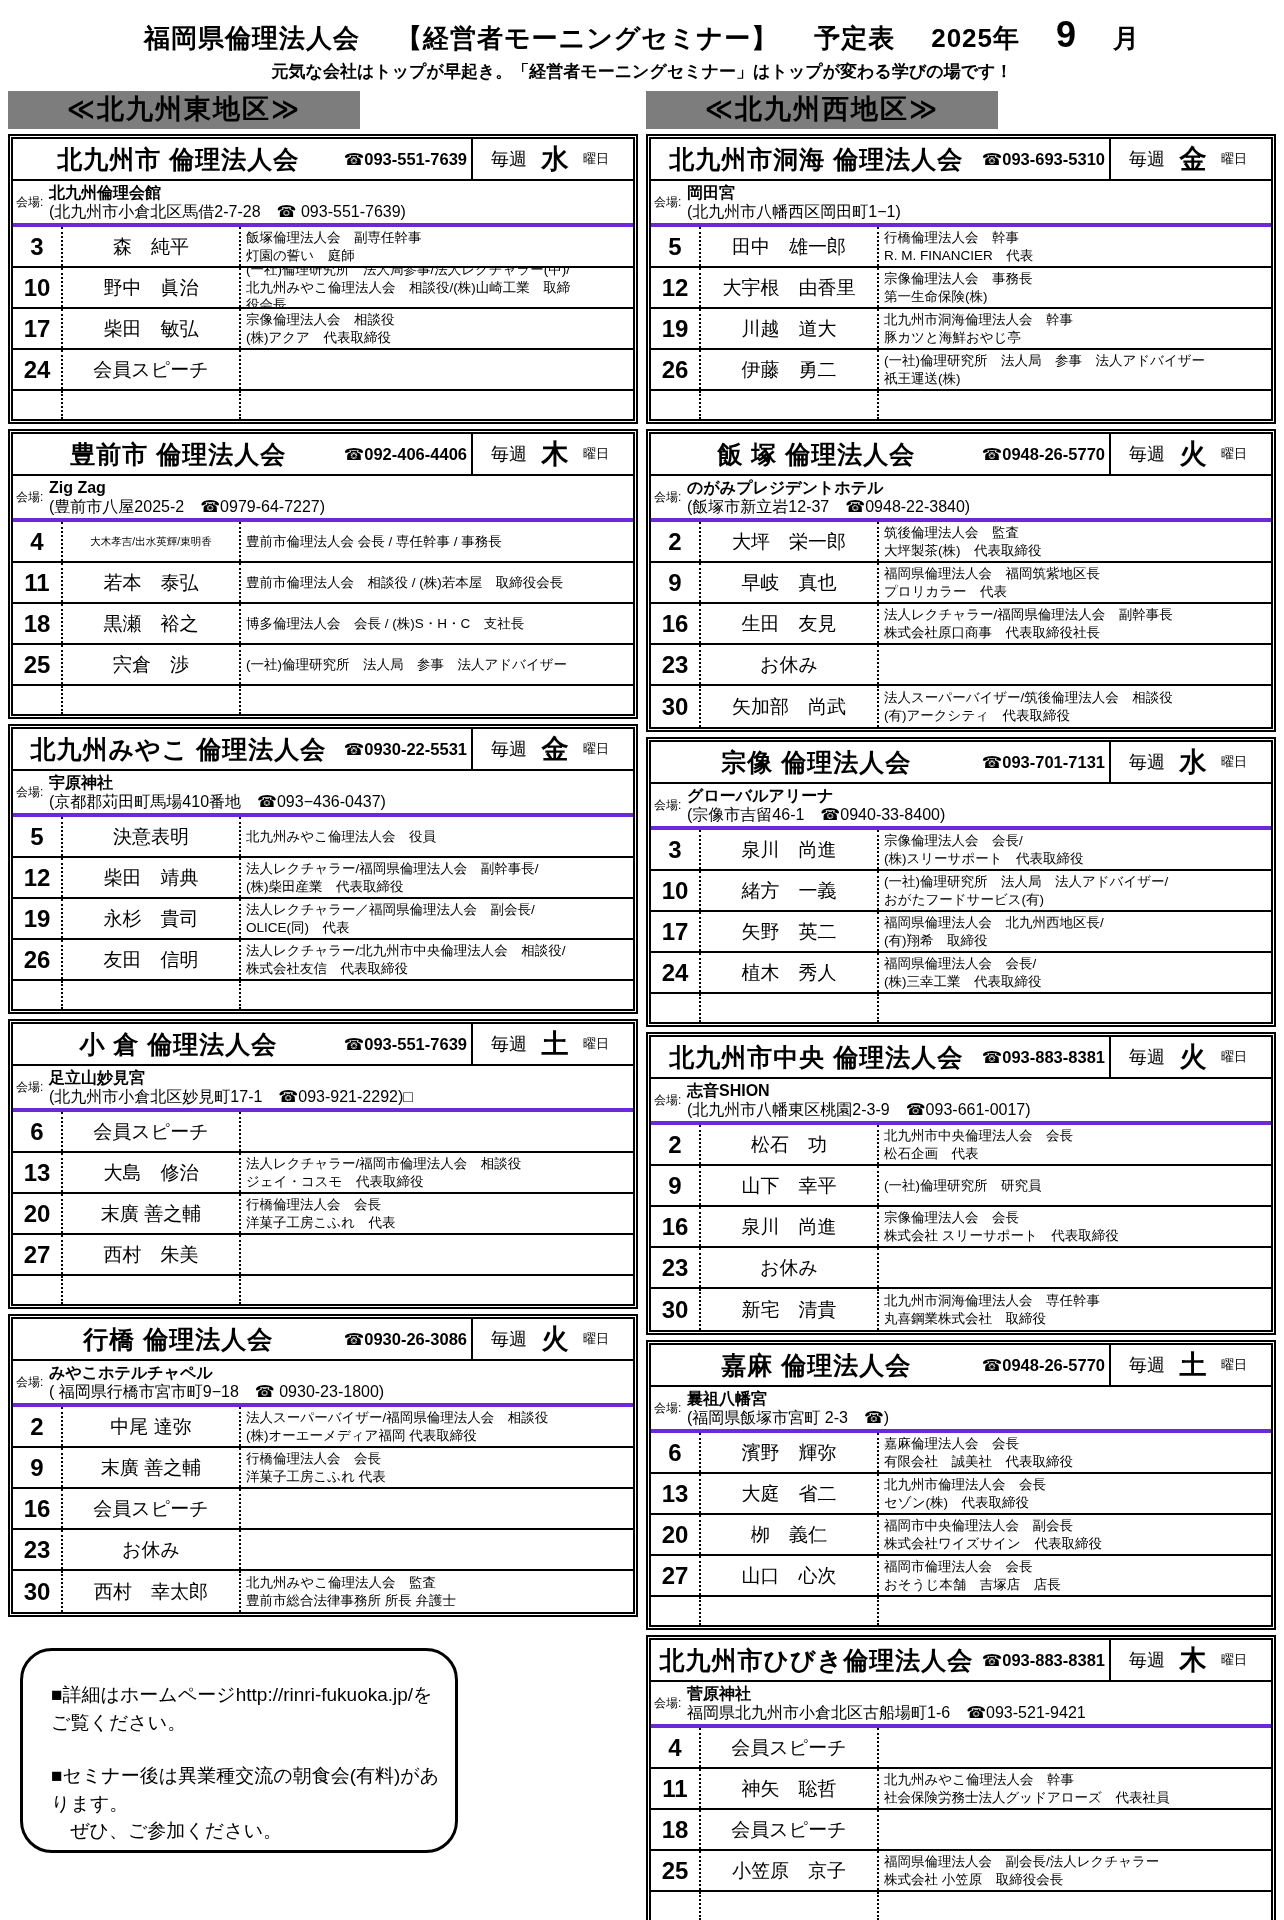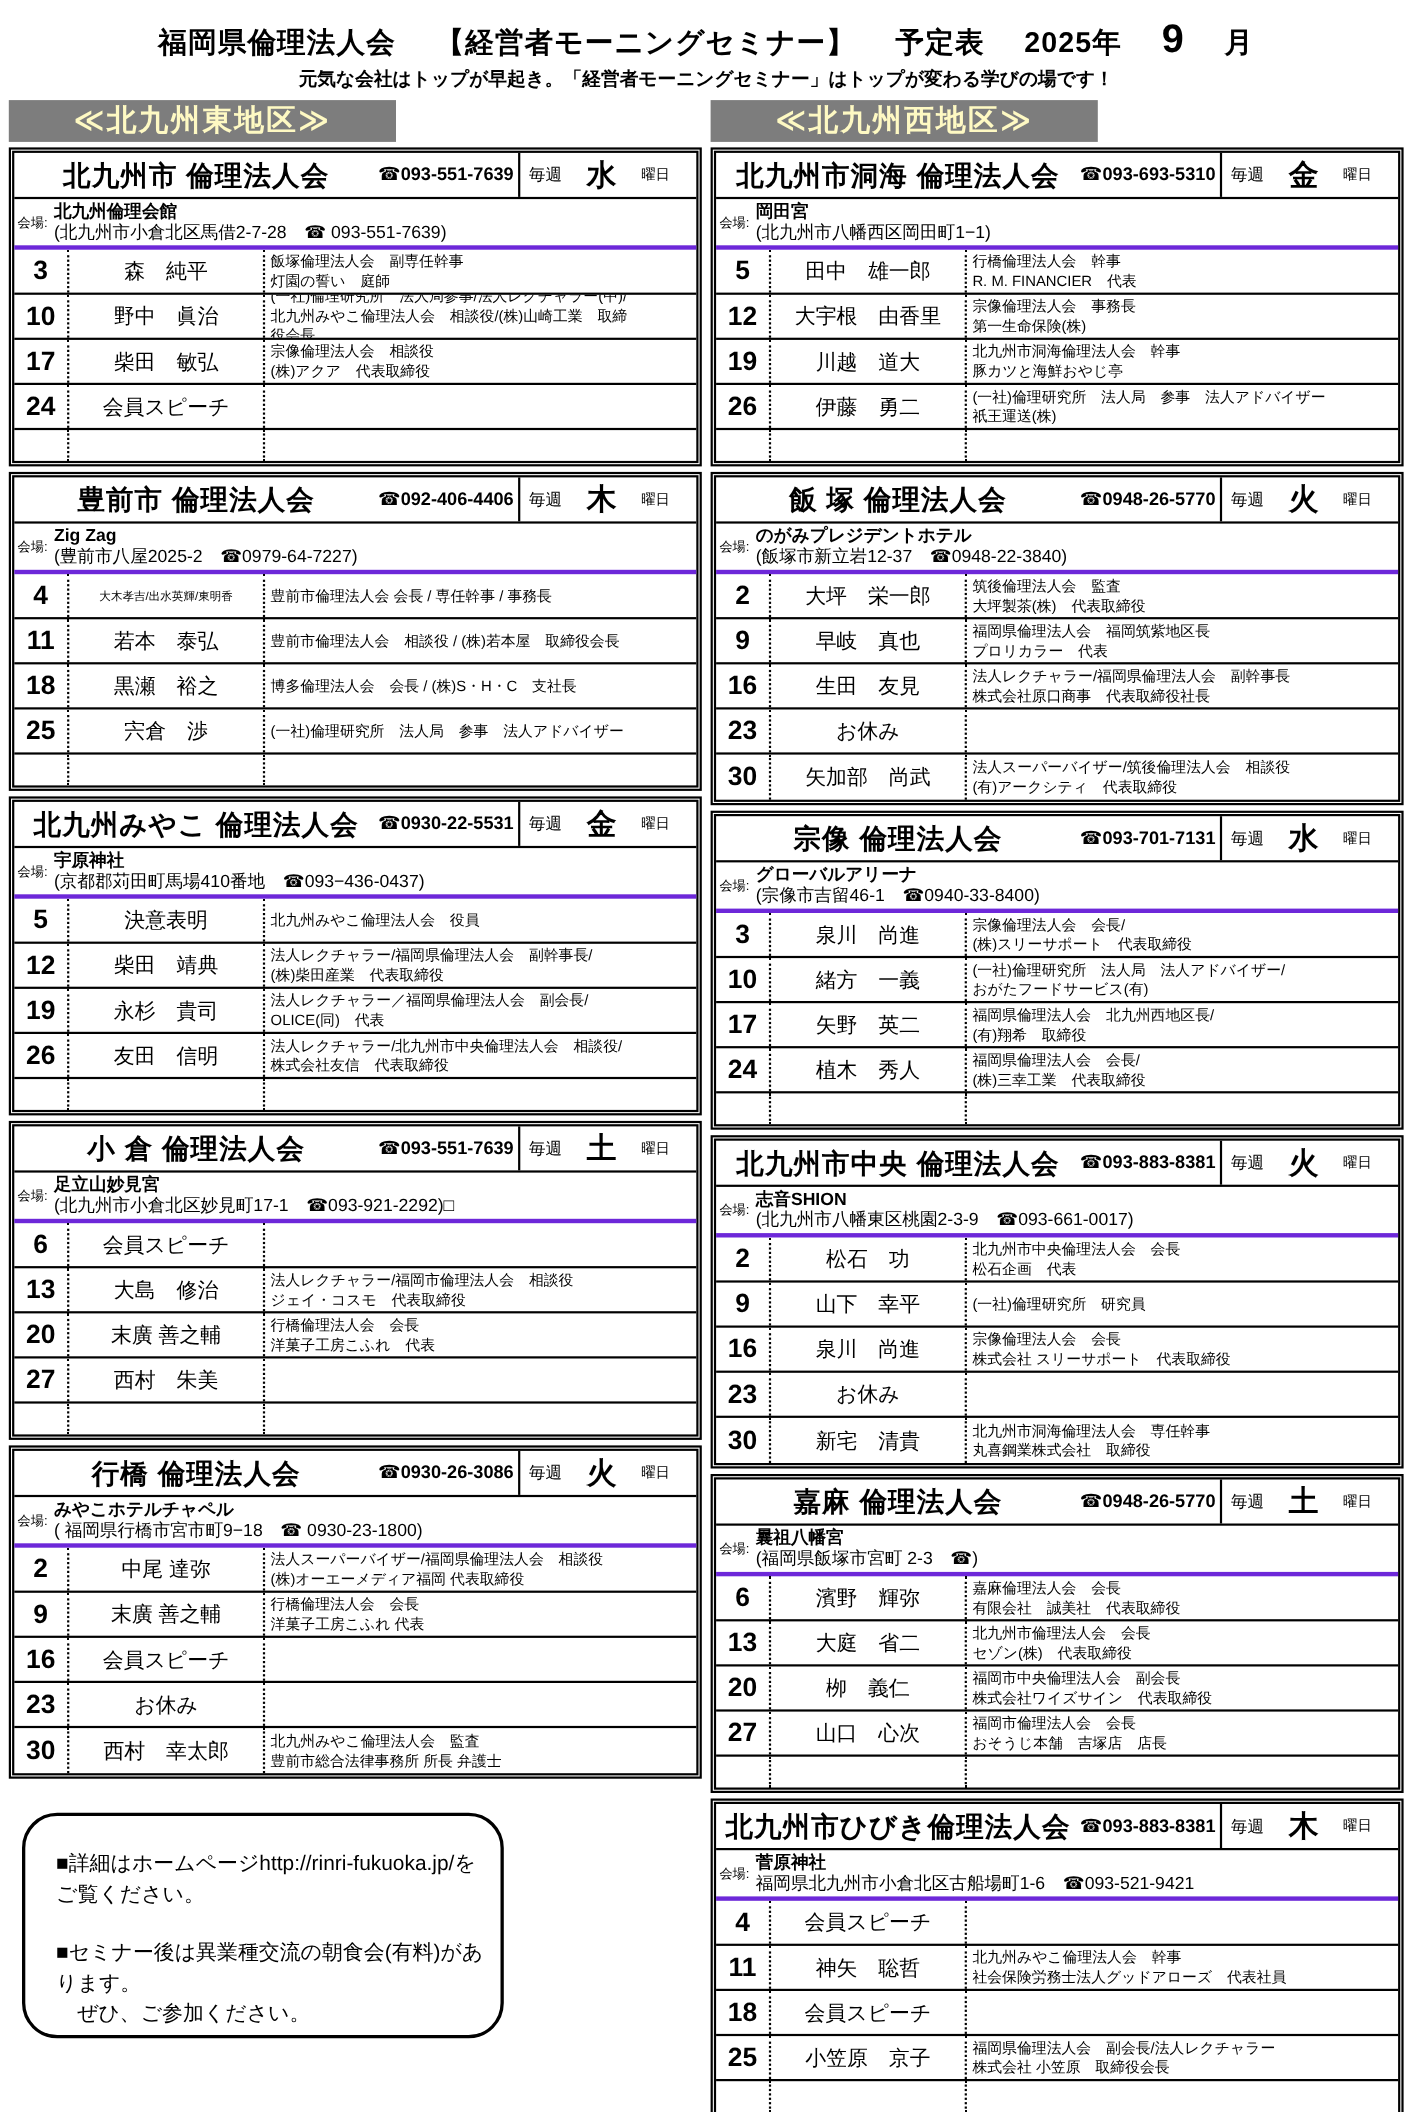--- a/index.html
+++ b/index.html
@@ -11,30 +11,30 @@
   }
   .doc-title {
     display:flex; justify-content:center; align-items:baseline; gap:36px;
     font-weight:bold; font-size:26px; letter-spacing:1px; margin-top:4px;
   }
   .doc-title .month-num { font-size:36px; }
   .doc-subtitle { text-align:center; font-weight:bold; font-size:17px; margin-top:4px; }
   .columns { display:flex; gap:8px; margin-top:8px; }
   .col { width:630px; display:flex; flex-direction:column; gap:5px; }
   .section-bar {
-    width:352px; background:#7d7d7d; color:#fef9c3; font-size:27px; font-weight:bold;
+    width:352px; background:#7d7d7d; color:#000000; font-size:27px; font-weight:bold;
     text-align:center; letter-spacing:2px; padding:0 0 2px 0; flex:none;
   }
   .box { border:5px double #000; background:#fff; flex:none; }
   .title-row { display:flex; height:42px; border-bottom:2px solid #000; }
   .title-left { flex:1; display:flex; align-items:center; min-width:0; }
   .box-name { flex:1; text-align:center; font-weight:bold; font-size:25px; letter-spacing:1px; white-space:nowrap; }
   .box-phone { font-weight:bold; font-size:16.5px; padding-right:4px; white-space:nowrap; }
   .day-cell { width:162px; flex:none; border-left:2px solid #000; display:flex; align-items:center; }
-  .weekly { font-size:15px; padding-left:8px; }
+  .weekly { font-size:18px; padding-left:18px; }
   .day { flex:1; text-align:center; font-size:27px; font-weight:bold; }
   .daysuf { font-size:13px; padding-right:24px; }
   .venue-row { display:flex; height:46px; border-bottom:4px solid #6d28d9; align-items:center; }
   .venue-label { font-size:12px; width:36px; flex:none; padding-left:3px; }
   .venue-body { flex:1; min-width:0; }
   .venue-name { font-weight:bold; font-size:16px; line-height:1.2; white-space:nowrap; }
   .venue-addr { font-size:16px; line-height:1.2; white-space:nowrap; }
   .data-row { display:flex; height:41px; border-bottom:2px solid #000; }
   .data-row.empty { height:28px; }
   .box > .data-row:last-child { border-bottom:none; }

